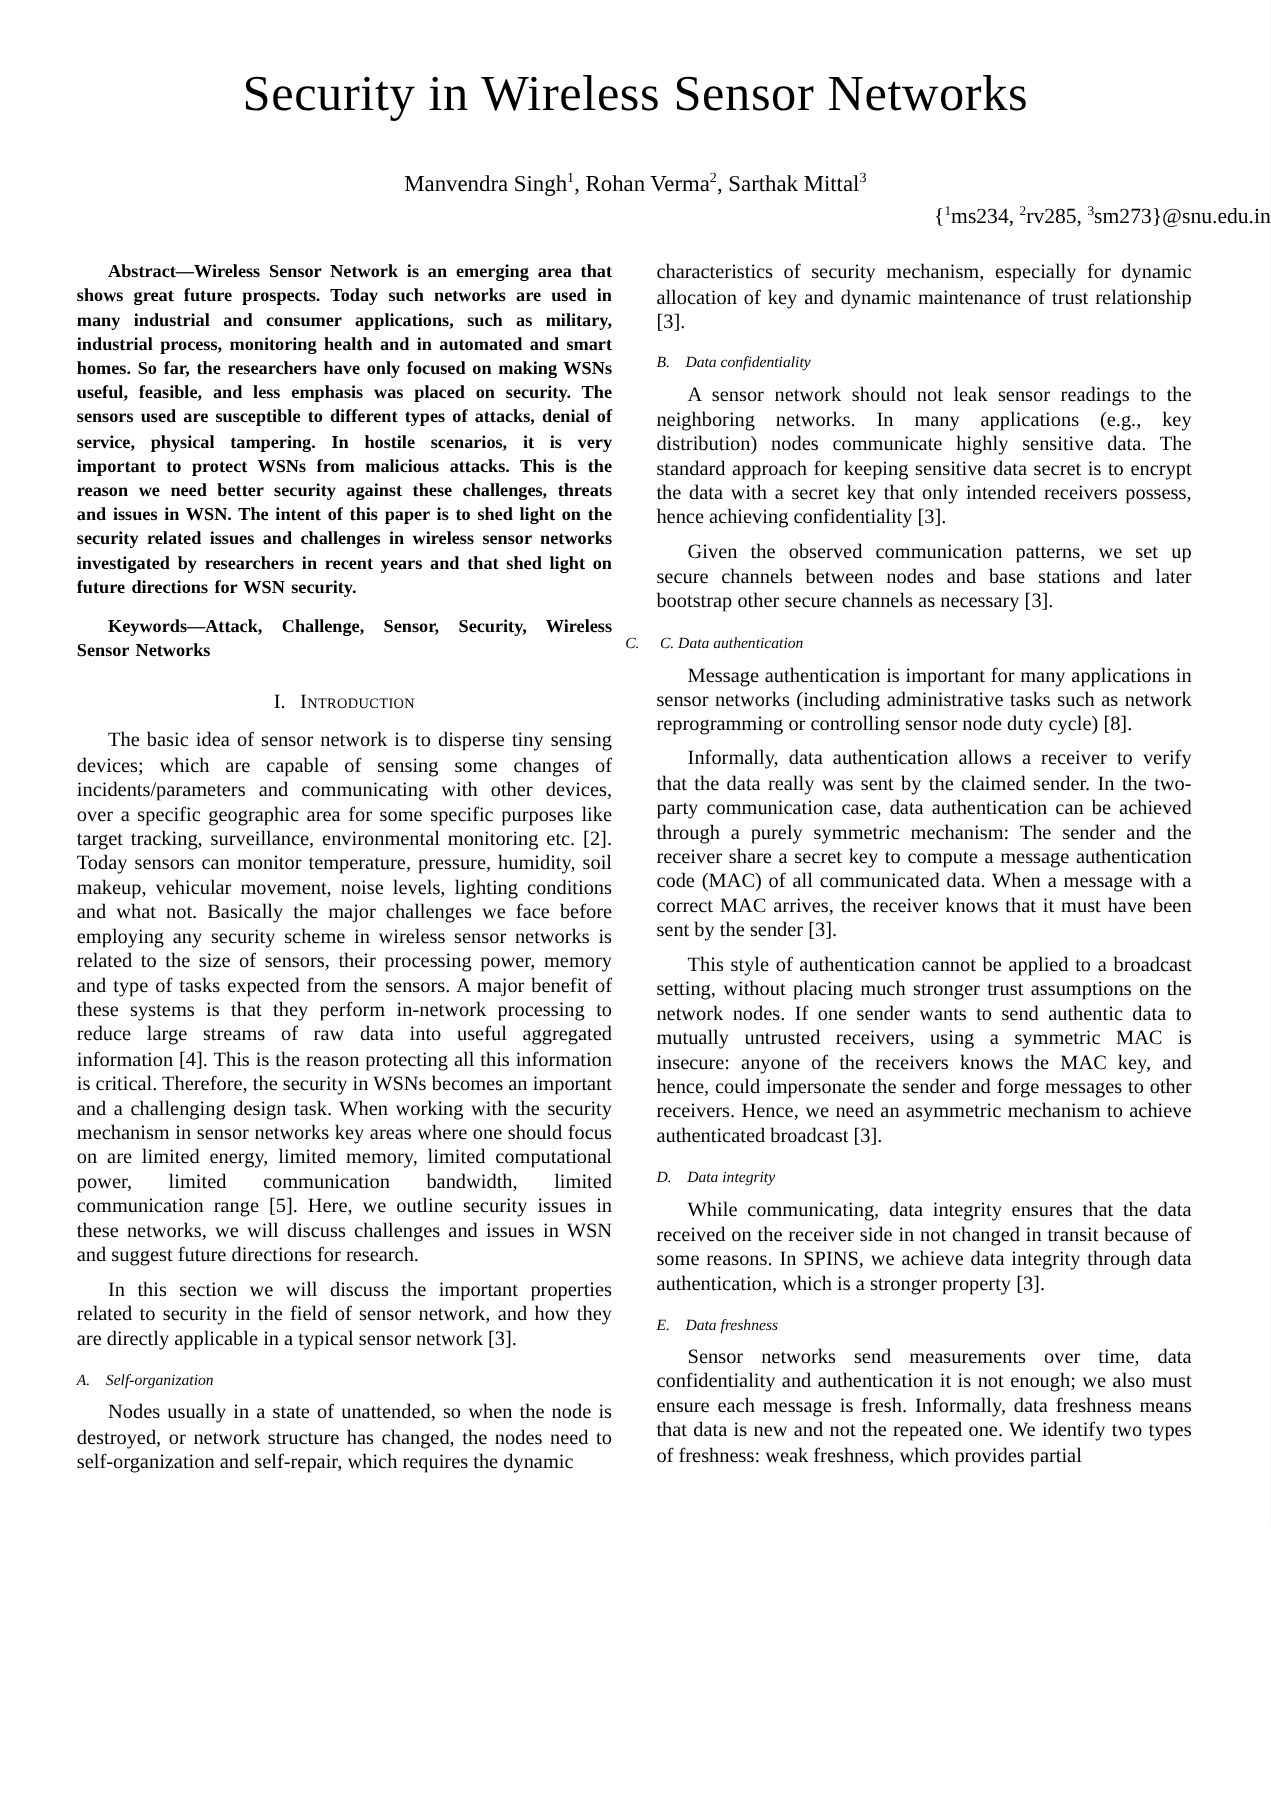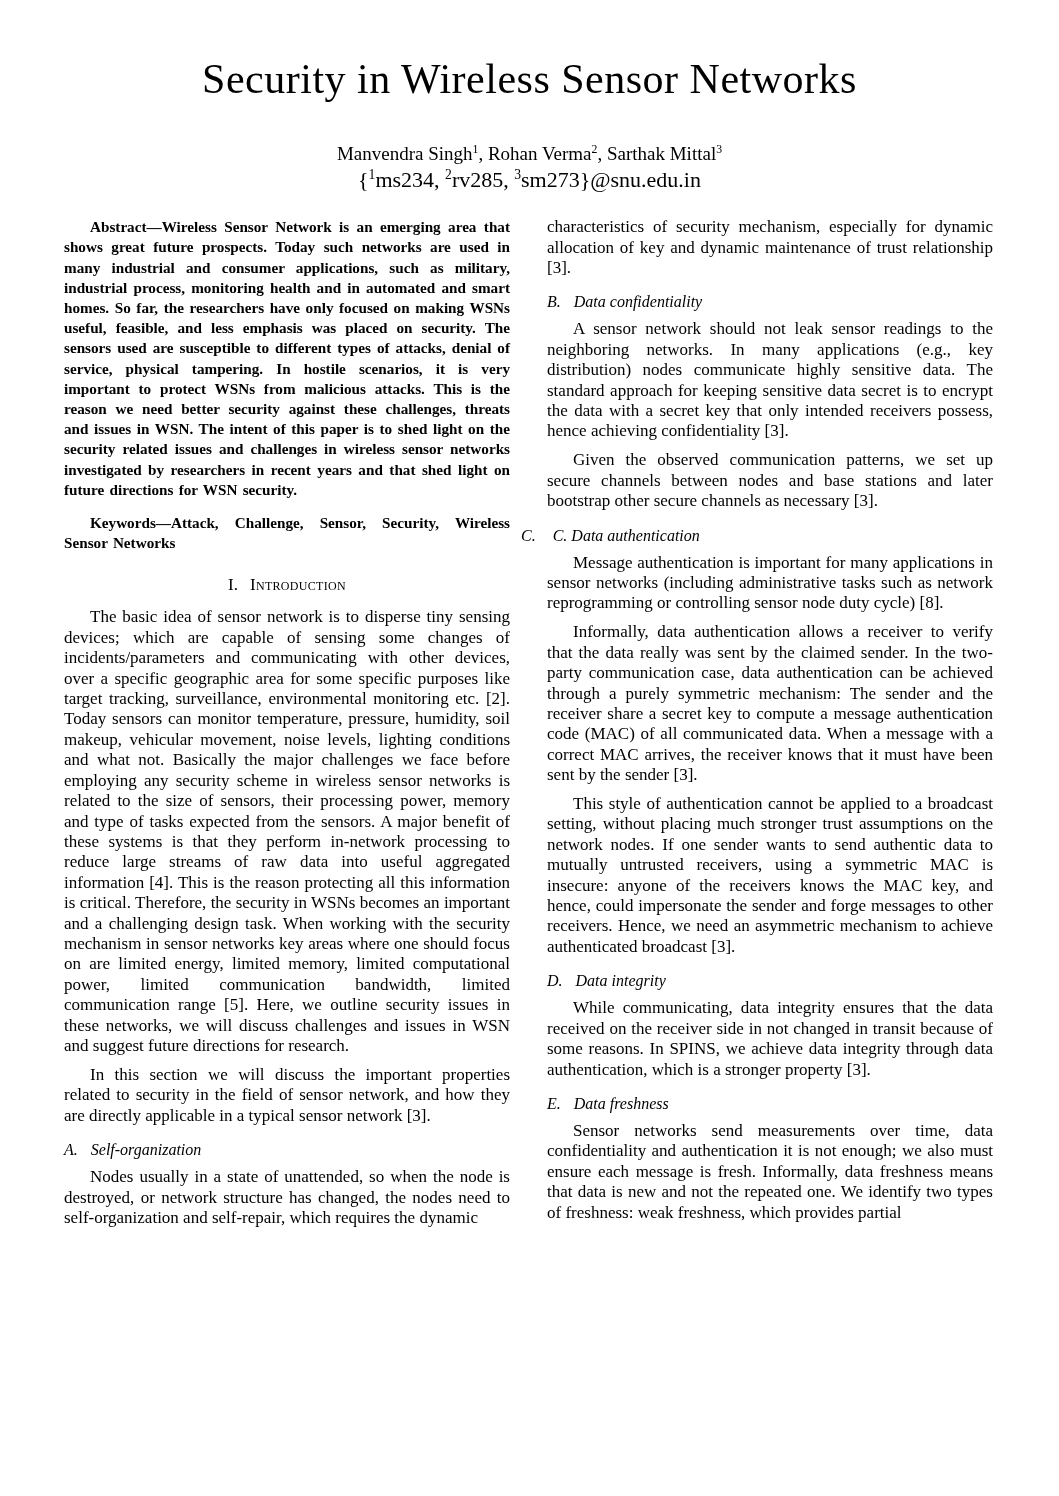--- a/index.html
+++ b/index.html
@@ -23,22 +23,22 @@
     letter-spacing: 0.5px;
   }
   .authors {
     margin-top: 40px;
     text-align: center;
     font-size: 19px;
     line-height: 24px;
   }
   .email {
     margin-top: 2px;
-    text-align: center;
-    font-size: 22px;
+    text-align: right;
+    font-size: 18px;
     line-height: 24px;
   }
   sup {
     font-size: 62%;
     line-height: 0;
     vertical-align: super;
   }
   .cols {
     display: flex;
     margin: 25px 66px 0 64px;
@@ -69,21 +69,21 @@
   }
   .sec .num { margin-right: 12px; }
   .sc { font-variant: small-caps; letter-spacing: 0.3px; }
   .p {
     margin: 0 0 8.5px 0;
     text-indent: 26px;
   }
   .p.noindent { text-indent: 0; }
   .sub {
     margin: 14px 0 7px 0;
-    font-size: 16px;
+    font-size: 13px;
     font-weight: 400;
     font-style: italic;
     line-height: 20px;
     text-align: left;
   }
   .sub .sublabel { margin-right: 13px; }
   .sub.outdent { margin-left: -26px; }
   .sub.outdent .sublabel { margin-right: 17px; }
 </style>
 </head>

